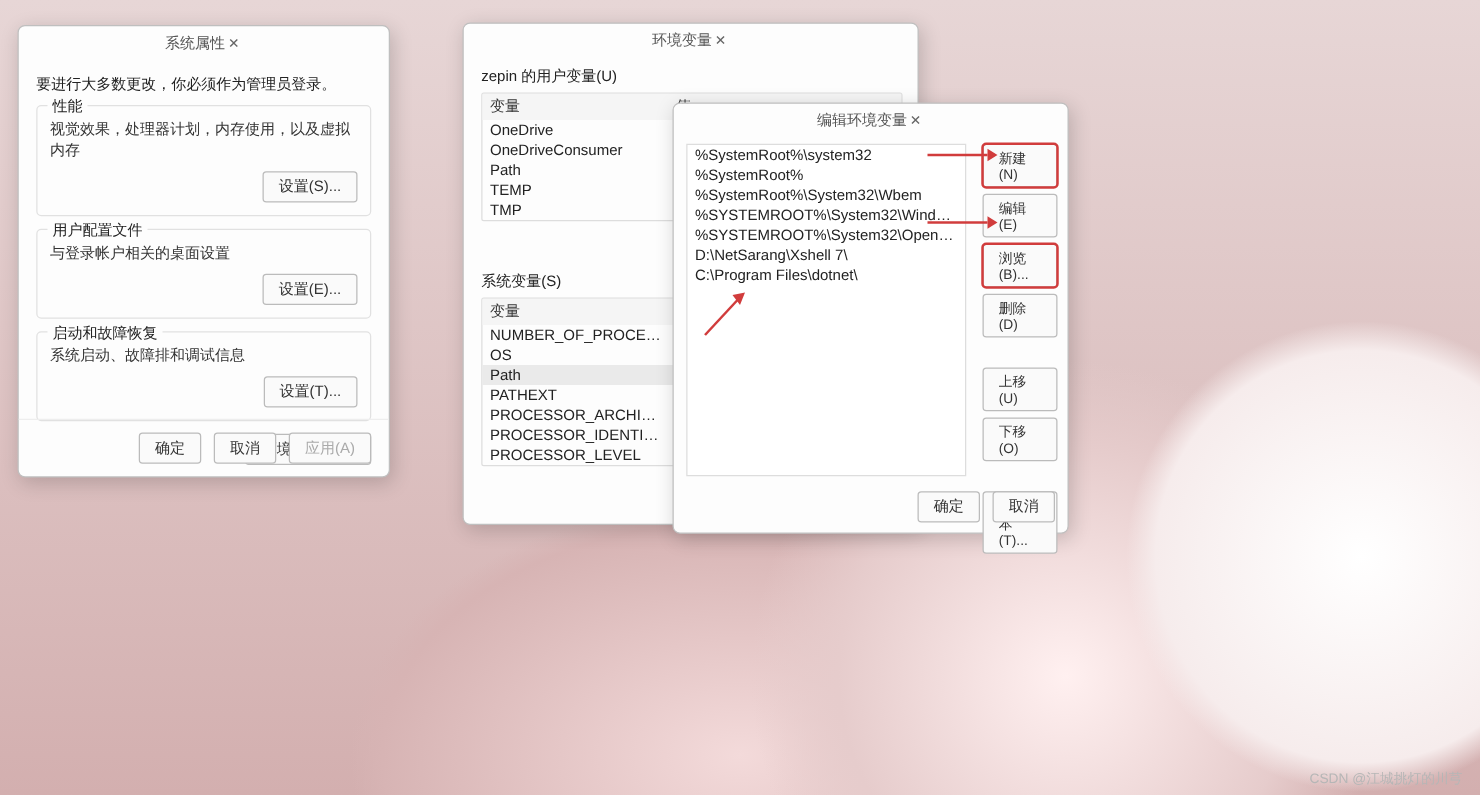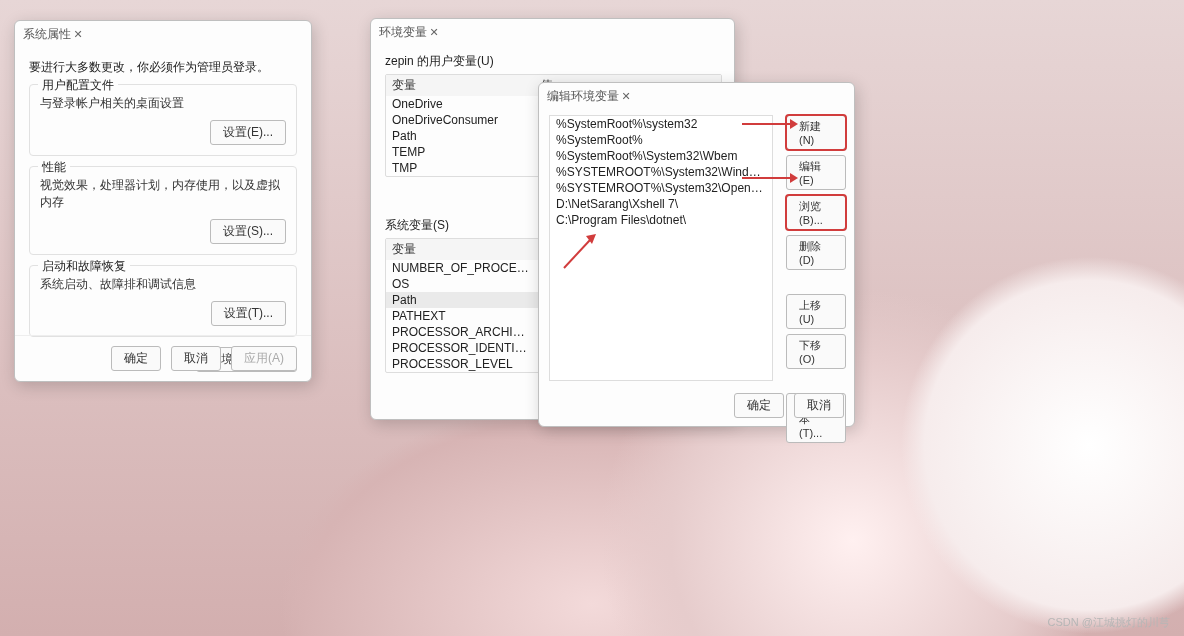--- a/index.html
+++ b/index.html
@@ -5,21 +5,21 @@
   html,body{margin:0;padding:0;width:1184px;height:636px;font-family:"Microsoft YaHei",Segoe UI,sans-serif;font-size:12px;color:#222;background:#c9a5a5;overflow:hidden}
   
   .bg{position:absolute;inset:0;background:
      radial-gradient(circle at 92% 70%, #ffffff 0%, #f6ecec 14%, transparent 16%),
      radial-gradient(circle at 72% 85%, #fff0f0 0%, #e6cccc 18%, transparent 25%),
      radial-gradient(ellipse 520px 340px at 50% 95%, #f3dada 0%, #d7b4b4 55%, transparent 60%),
      linear-gradient(#e7d6d6,#d3afaf);
   }
   
   .win{position:absolute;background:#fdfdfd;border:1px solid #bfbfbf;border-radius:6px;box-shadow:2px 4px 16px rgba(0,0,0,.18)}
-  .titlebar{display:flex;align-items:center;justify-content:flex-start;height:26px;padding:0 8px;font-size:12px;color:#555}
+  .titlebar{display:flex;align-items:center;justify-content:center;height:26px;padding:0 8px;font-size:12px;color:#555}
   .titlebar .close{width:14px;height:14px;display:flex;align-items:center;justify-content:center;color:#666;font-size:11px;cursor:pointer}
   
   .w1{left:14px;top:20px;width:296px;height:360px}
   .tabs{display:flex;gap:12px;border-bottom:1px solid #ddd;padding:0 10px;height:24px;align-items:flex-end;font-size:12px;color:#444}
   .tabs span{padding:4px 4px;border:1px solid transparent;border-bottom:none;border-radius:3px 3px 0 0}
   .tabs .active{border-color:#ccc;background:#fdfdfd;margin-bottom:-1px}
   .body1{padding:6px 14px}
   .msg{margin:6px 0 8px}
   .grp{border:1px solid #e1e1e1;border-radius:4px;padding:6px 10px 10px;margin-bottom:10px;position:relative}
   .grp .gtitle{position:absolute;top:-8px;left:8px;background:#fdfdfd;padding:0 4px;font-size:12px}
@@ -59,31 +59,31 @@
 
 <div class="win w1">
   <div class="titlebar">
     <span>系统属性</span>
     <span class="close">✕</span>
   </div>
   <div class="body1">
     <div class="msg">要进行大多数更改，你必须作为管理员登录。</div>
     <div id="w1groups">
         <div class="grp">
+          <span class="gtitle">性能</span>
+          <div class="gdesc">视觉效果，处理器计划，内存使用，以及虚拟内存</div>
+          <div class="btnrow">
+            <button class="btn">设置(S)...</button>
+          </div>
+        </div>
+        <div class="grp">
           <span class="gtitle">用户配置文件</span>
           <div class="gdesc">与登录帐户相关的桌面设置</div>
           <div class="btnrow">
             <button class="btn">设置(E)...</button>
-          </div>
-        </div>
-        <div class="grp">
-          <span class="gtitle">性能</span>
-          <div class="gdesc">视觉效果，处理器计划，内存使用，以及虚拟内存</div>
-          <div class="btnrow">
-            <button class="btn">设置(S)...</button>
           </div>
         </div>
         <div class="grp">
           <span class="gtitle">启动和故障恢复</span>
           <div class="gdesc">系统启动、故障排和调试信息</div>
           <div class="btnrow">
             <button class="btn">设置(T)...</button>
           </div>
         </div>
       </div>

